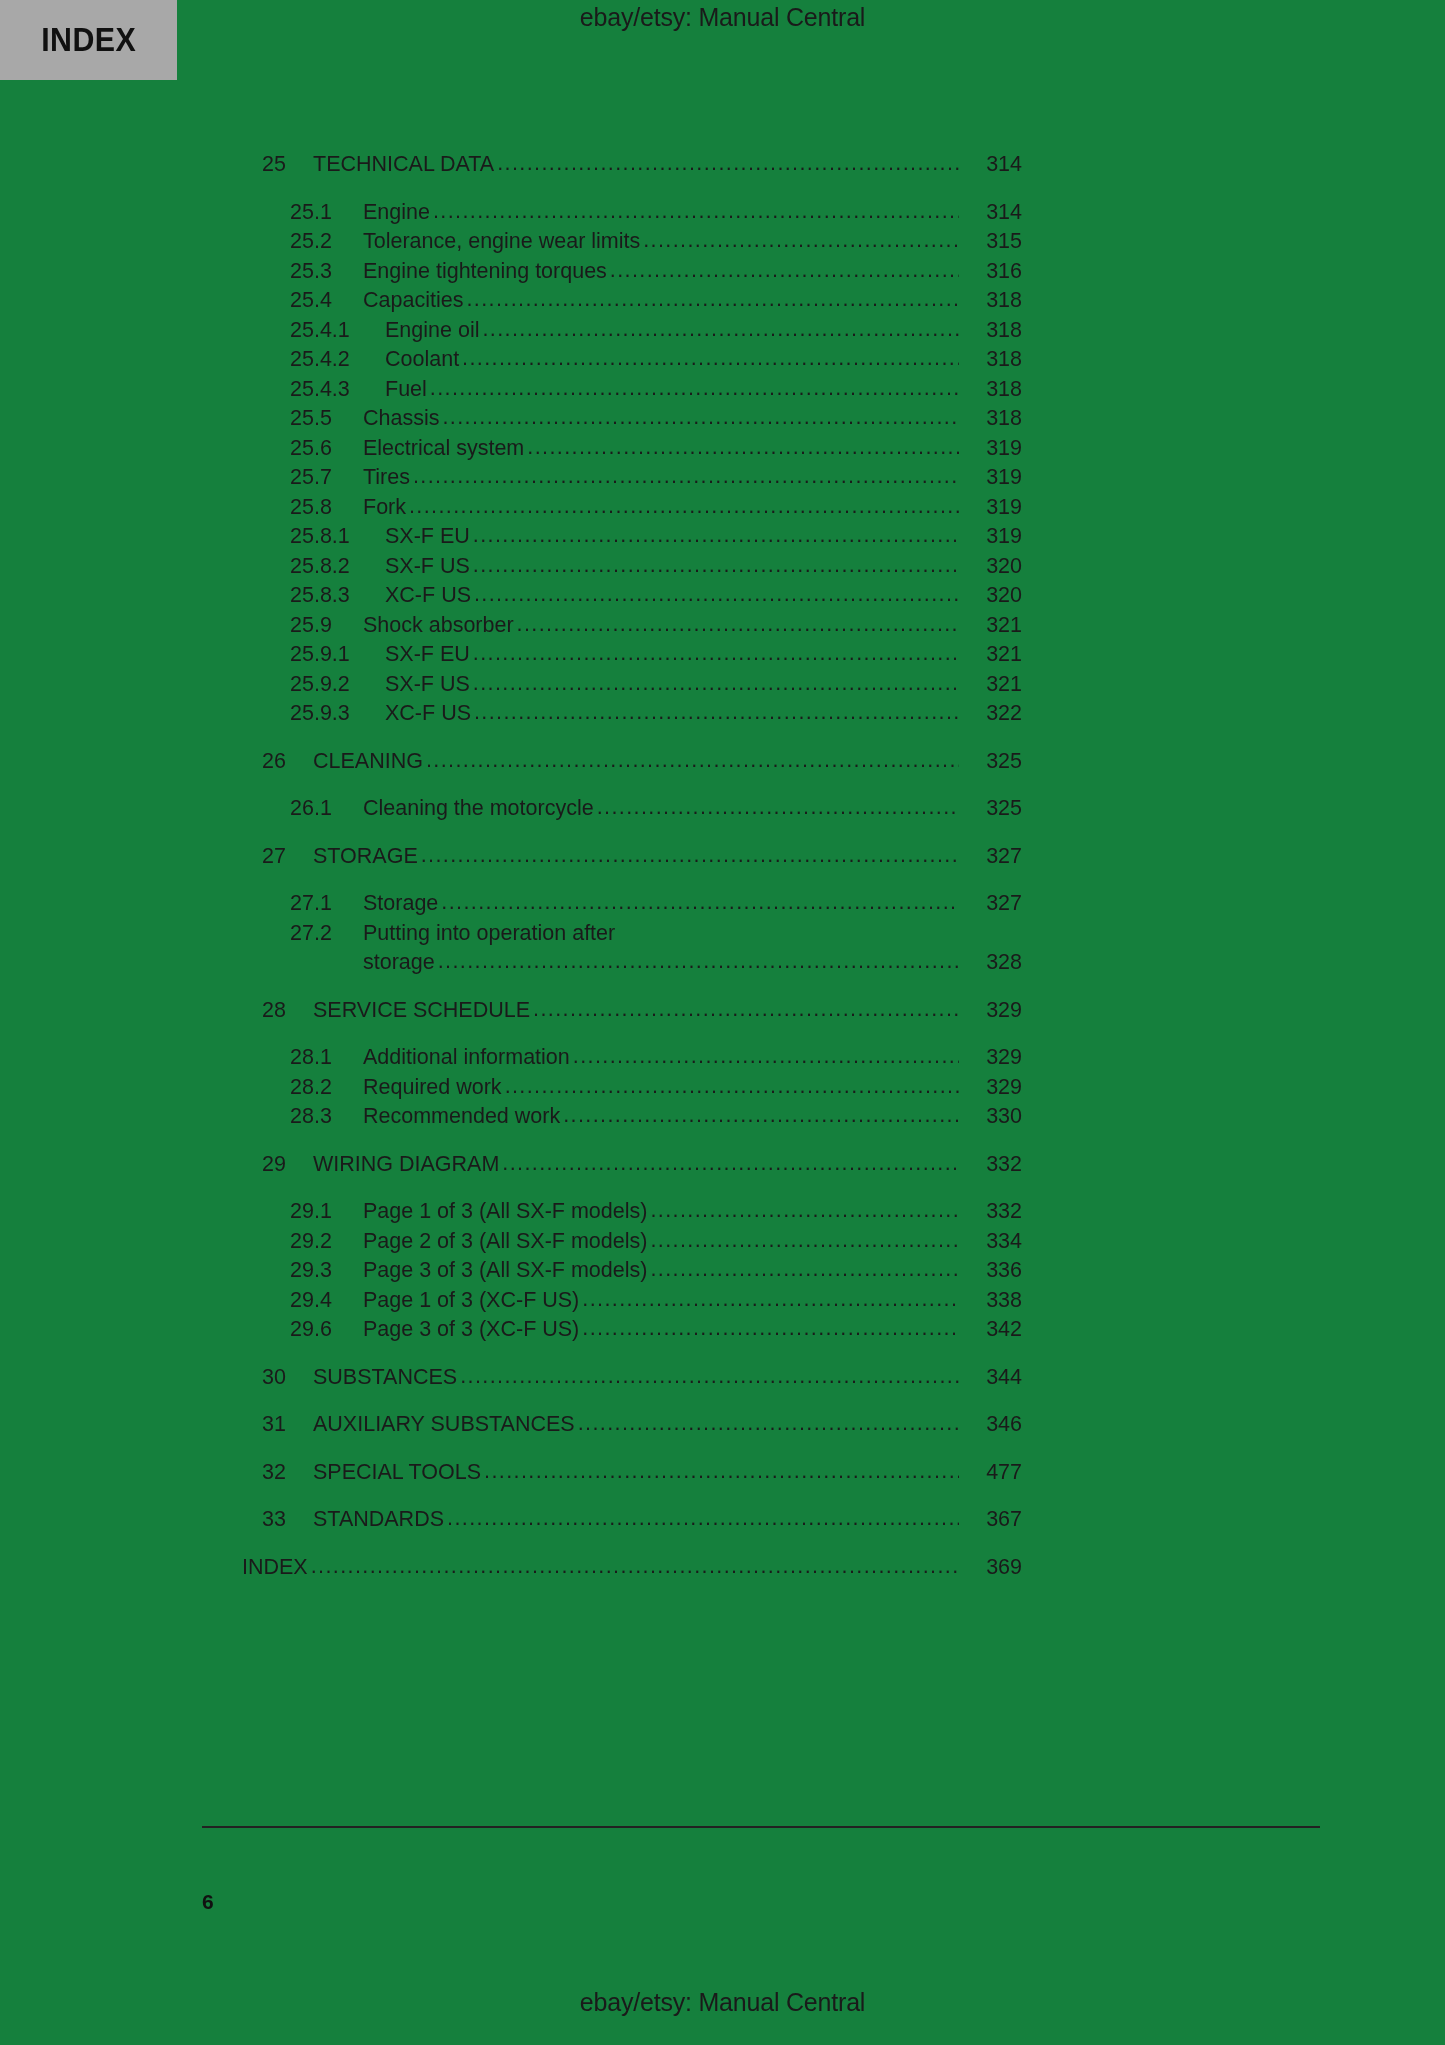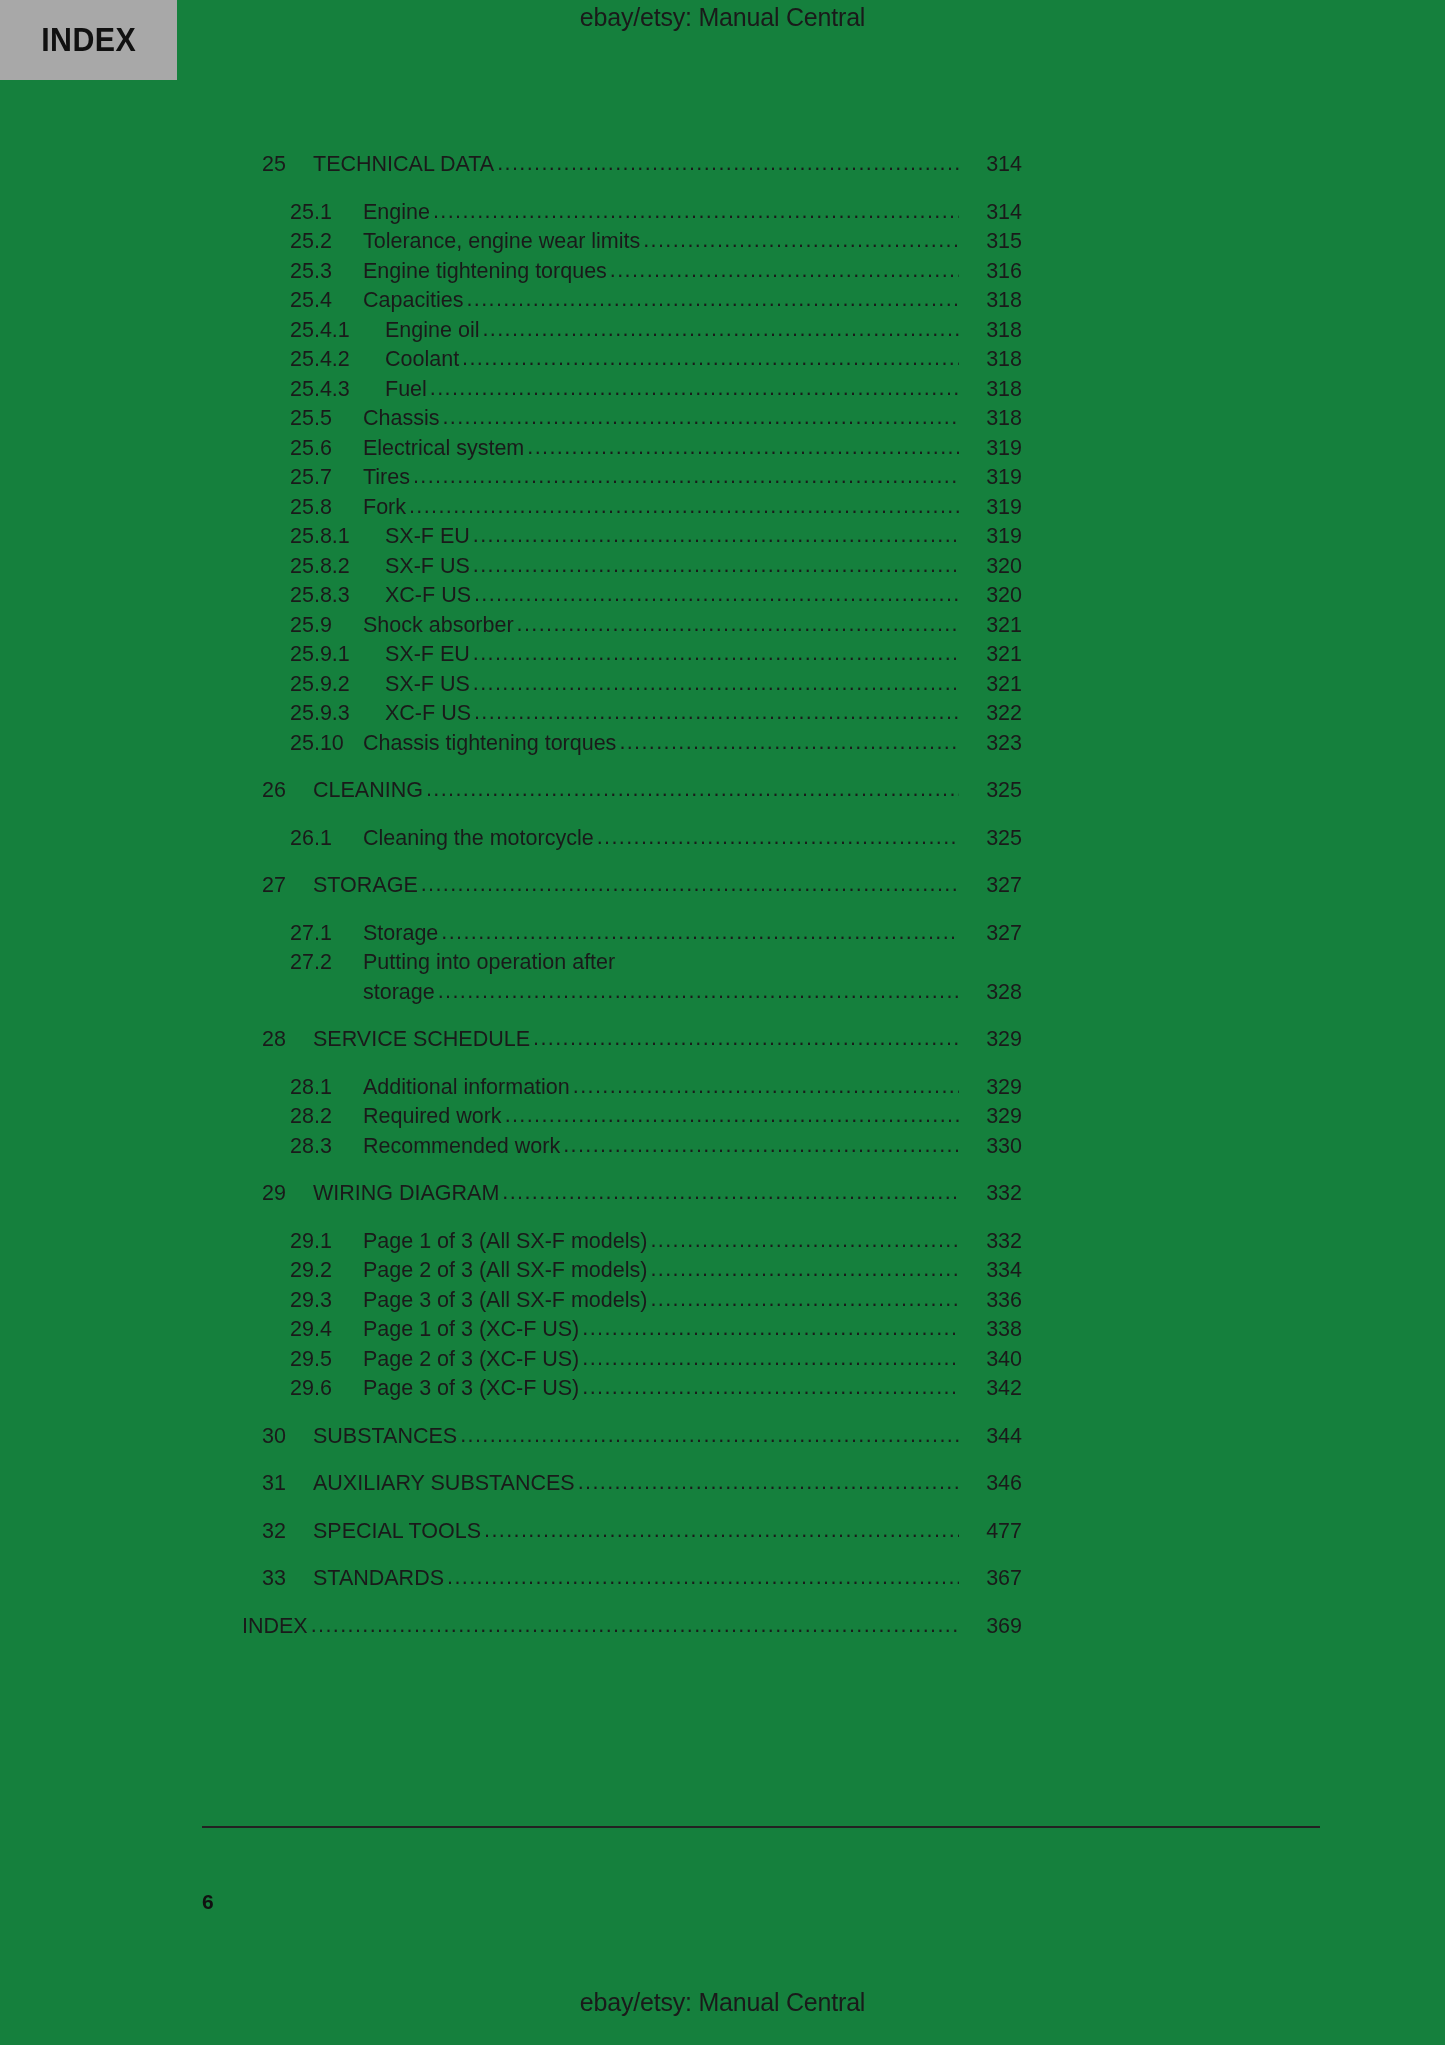--- a/index.html
+++ b/index.html
@@ -277,26 +277,20 @@
         <span class="num">25.9.2</span>
         <span class="label">SX-F US</span>
         <span class="leader"></span>
         <span class="pageno">321</span>
       </div>
       <div class="toc-row level-3">
         <span class="num">25.9.3</span>
         <span class="label">XC-F US</span>
         <span class="leader"></span>
         <span class="pageno">322</span>
-      </div>
-      <div class="toc-row level-2">
-        <span class="num">25.10</span>
-        <span class="label">Chassis tightening torques</span>
-        <span class="leader"></span>
-        <span class="pageno">323</span>
       </div>
       <div class="toc-row level-1">
         <span class="num">26</span>
         <span class="label">CLEANING</span>
         <span class="leader"></span>
         <span class="pageno">325</span>
       </div>
       <div class="toc-row level-2">
         <span class="num">26.1</span>
         <span class="label">Cleaning the motorcycle</span>
@@ -375,26 +369,20 @@
         <span class="leader"></span>
         <span class="pageno">336</span>
       </div>
       <div class="toc-row level-2">
         <span class="num">29.4</span>
         <span class="label">Page 1 of 3 (XC-F US)</span>
         <span class="leader"></span>
         <span class="pageno">338</span>
       </div>
       <div class="toc-row level-2">
-        <span class="num">29.5</span>
-        <span class="label">Page 2 of 3 (XC-F US)</span>
-        <span class="leader"></span>
-        <span class="pageno">340</span>
-      </div>
-      <div class="toc-row level-2">
         <span class="num">29.6</span>
         <span class="label">Page 3 of 3 (XC-F US)</span>
         <span class="leader"></span>
         <span class="pageno">342</span>
       </div>
       <div class="toc-row level-1">
         <span class="num">30</span>
         <span class="label">SUBSTANCES</span>
         <span class="leader"></span>
         <span class="pageno">344</span>

